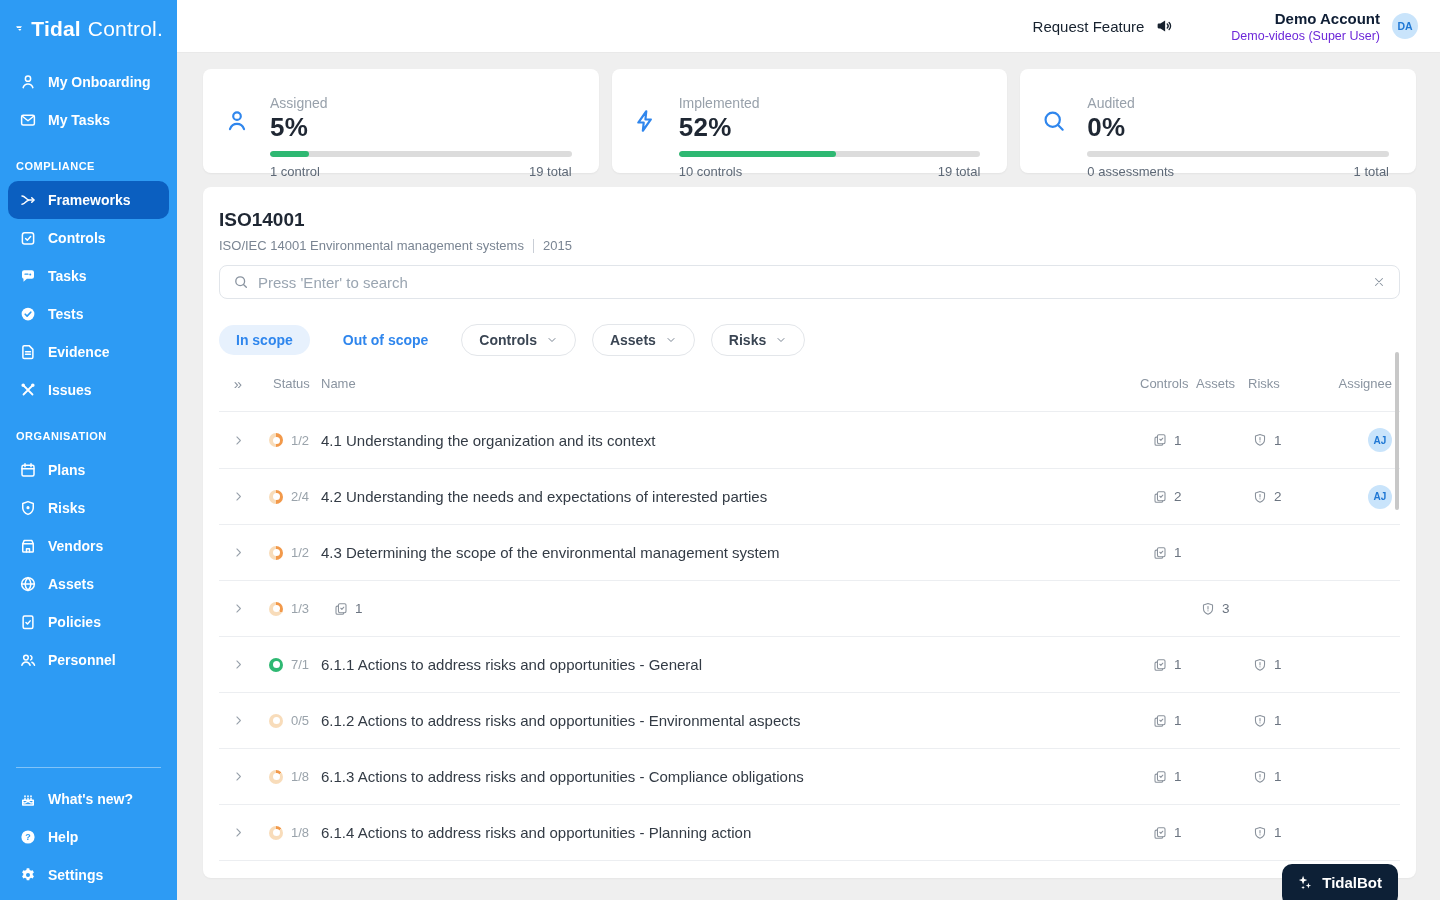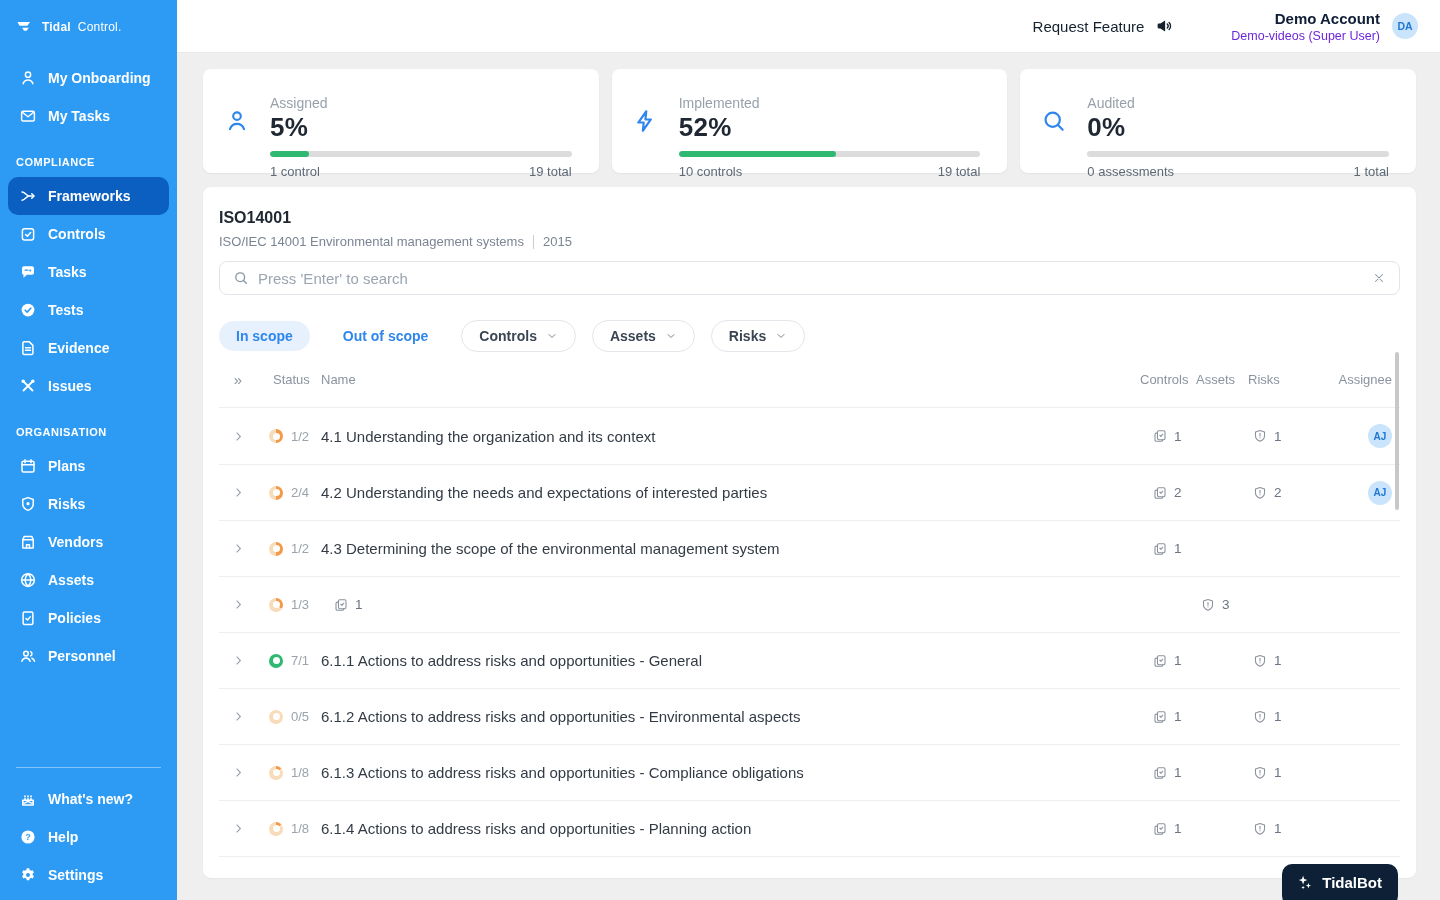--- a/index.html
+++ b/index.html
@@ -8,21 +8,21 @@
     --status-green:#2EB872; --tidalbot-bg:#0D2036; --avatar-bg:#C9E4FB; --avatar-text:#2078D4;
     --text-dark:#1F2733; --text-gray:#8A94A0; --border:#ECEEF1;
   }
   *{box-sizing:border-box; margin:0; padding:0;}
   html,body{width:1440px;height:900px;overflow:hidden;}
   body{font-family:"Liberation Sans",sans-serif;background:#EFEFEF;display:flex;}
   svg{display:block;}
 
   
   .sidebar{width:177px;flex-shrink:0;background:var(--sidebar-bg);color:#fff;display:flex;flex-direction:column;height:900px;}
-  .logo{display:flex;align-items:center;gap:7px;padding:17px 14px 10px 15px;font-size:12px;letter-spacing:.2px;}
+  .logo{display:flex;align-items:center;gap:7px;padding:17px 14px 10px 15px;font-size:21px;letter-spacing:.2px;}
   .logo .logo-mark{width:20px;height:20px;display:flex;align-items:center;}
   .logo-bold{font-weight:700;}
   .logo-light{font-weight:400;}
   .sidebar-nav{display:flex;flex-direction:column;flex:1;padding-bottom:6px;}
   .flex-spacer{flex:1;}
   .section-label{font-size:11px;font-weight:700;letter-spacing:.5px;padding:21px 0 9px 16px;color:#fff;}
   .first-group{margin-top:12px;}
   .sidebar-item{display:flex;align-items:center;gap:11px;height:38px;margin:0 8px;padding-left:11px;border-radius:10px;font-size:14px;font-weight:600;cursor:pointer;white-space:nowrap;}
   .sidebar-item.active{background:var(--sidebar-active);}
   .sidebar-item .icon{width:18px;height:18px;flex-shrink:0;color:#fff;}
@@ -47,21 +47,21 @@
   .stat-icon svg{width:26px;height:26px;}
   .stat-body{flex:1;margin-top:32px;}
   .stat-label{font-size:14px;color:#98A1AB;}
   .stat-value{font-size:26px;font-weight:700;color:var(--text-dark);margin-top:1px;letter-spacing:.3px;}
   .stat-bar{height:6px;background:#DCDCDC;border-radius:3px;margin-top:8px;overflow:hidden;}
   .stat-bar-fill{height:100%;background:var(--progress-green);border-radius:3px;width:0;}
   .stat-foot{display:flex;justify-content:space-between;font-size:13px;color:#5E6977;margin-top:7px;}
 
   
   .panel{background:#fff;border-radius:8px;margin-top:14px;flex:1;position:relative;overflow:hidden;padding:0 16px;box-shadow:0 1px 2px rgba(0,0,0,.04);}
-  .panel-title{font-size:16px;font-weight:700;color:var(--text-dark);padding-top:22px;}
+  .panel-title{font-size:19px;font-weight:700;color:var(--text-dark);padding-top:22px;}
   .panel-subtitle{font-size:13px;color:#7A8593;margin-top:7px;display:flex;align-items:center;gap:9px;}
   .subtitle-divider{width:1px;height:14px;background:#C9CED6;}
   .searchbar{margin-top:12px;height:34px;border:1px solid #E1E5EA;border-radius:8px;display:flex;align-items:center;padding:0 13px;gap:9px;}
   .searchbar .icon{color:#8A94A0;width:16px;height:16px;flex-shrink:0;}
   .searchbar .icon svg{width:16px;height:16px;}
   .search-input{flex:1;border:none;outline:none;font-size:15px;color:#333;font-family:inherit;background:transparent;}
   .search-input::placeholder{color:#9AA5B1;}
   .search-clear{color:#8A94A0;cursor:pointer;background:none;border:none;display:flex;}
 
   .chips{display:flex;align-items:center;margin-top:25px;gap:16px;}

